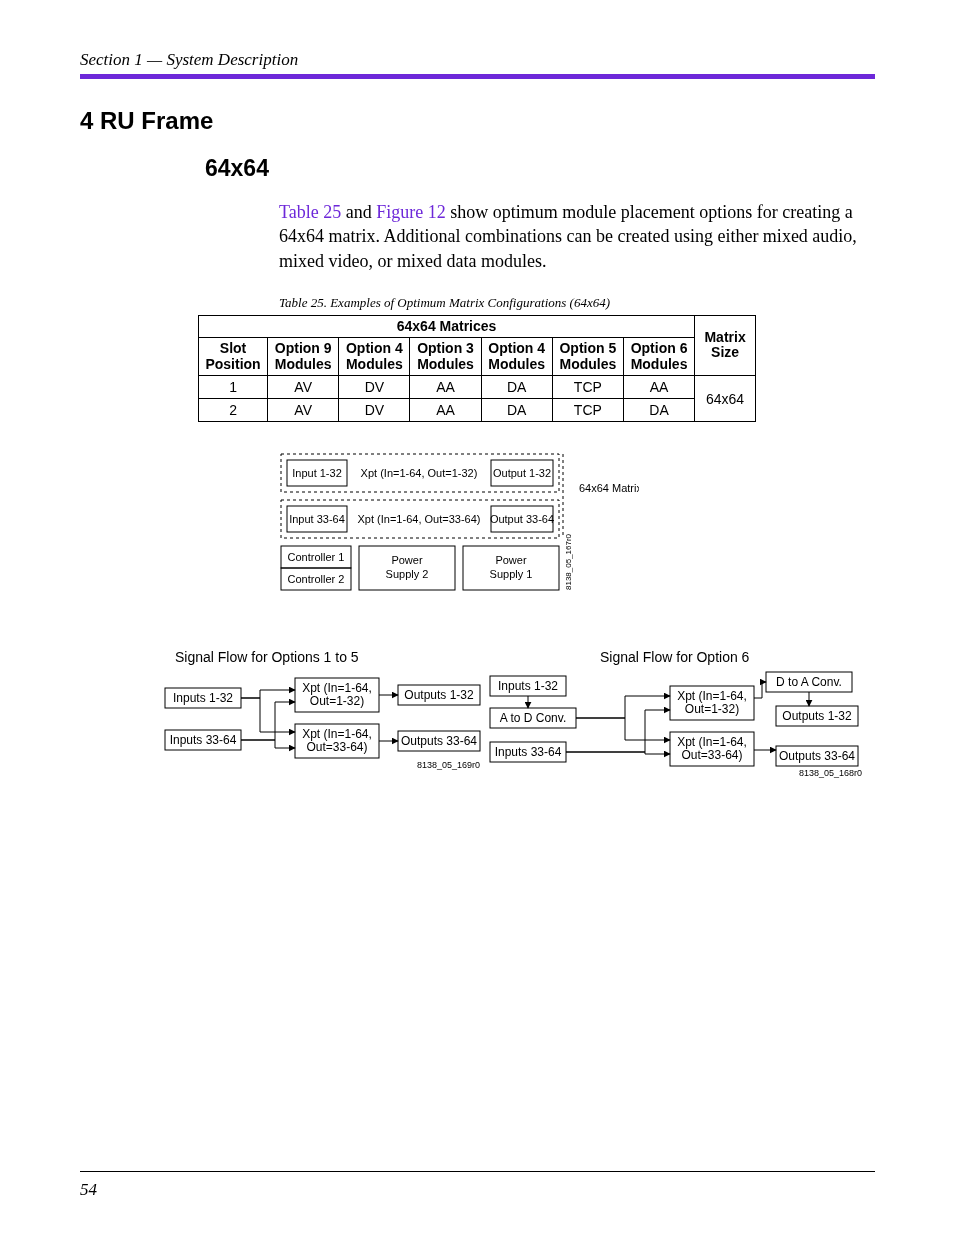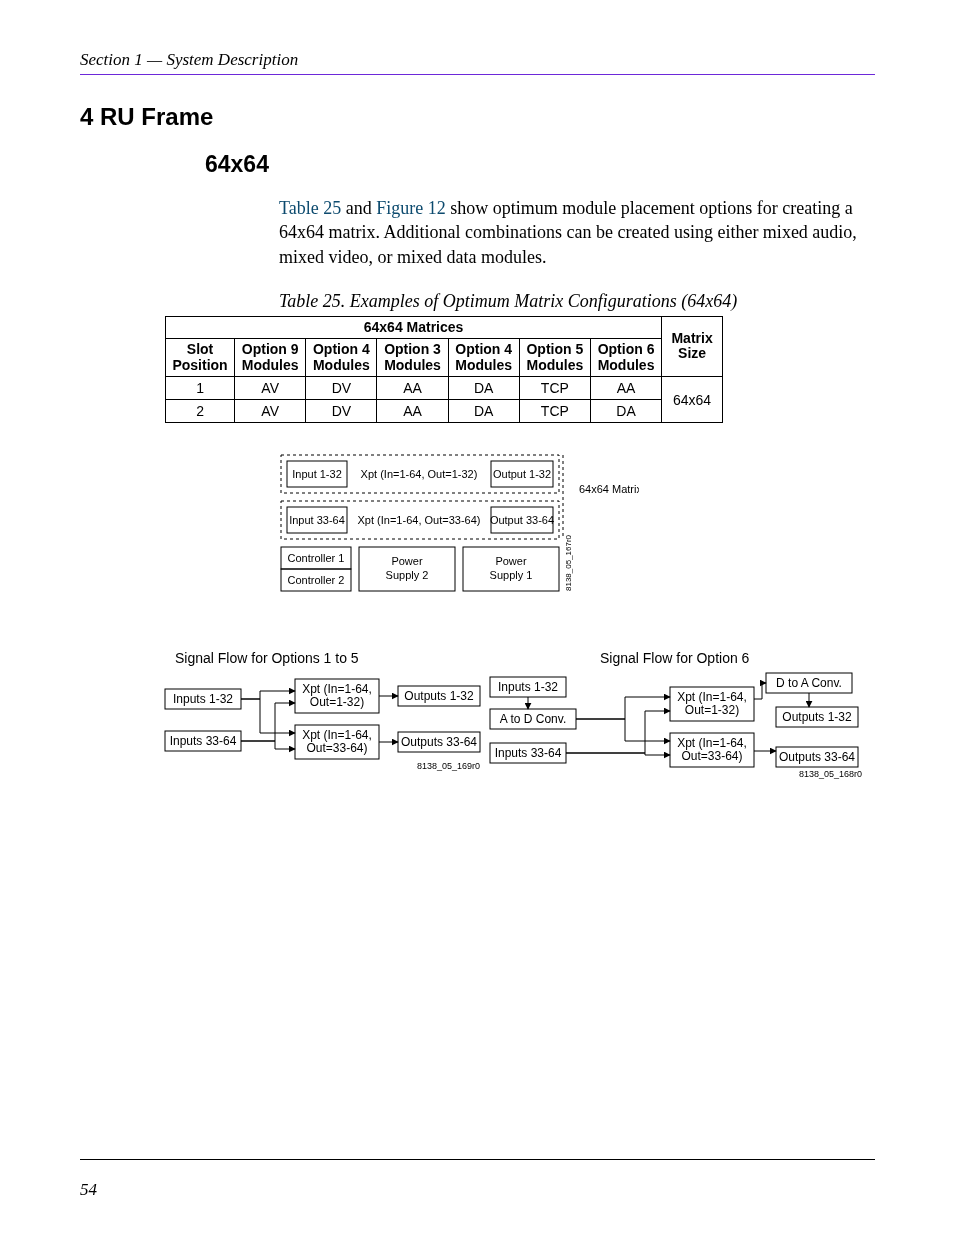--- a/index.html
+++ b/index.html
@@ -17,21 +17,21 @@
   .page {
     position: absolute;
     left: 80px;
     top: 50px;
     width: 795px;
   }
   .running-head {
     font-family: "Palatino Linotype", "Book Antiqua", Palatino, serif;
     font-style: italic;
     font-size: 17px;
-    border-bottom: 1px solid #6d28d9;
+    border-bottom: 5px solid #6d28d9;
     padding-bottom: 4px;
     margin-bottom: 28px;
   }
   h1.bigtitle {
     font-family: "Helvetica Neue", Helvetica, Arial, sans-serif;
     font-weight: 700;
     font-size: 24px;
     margin: 16px 0 20px 0;
   }
   h2.subtitle {
@@ -40,33 +40,33 @@
     font-size: 23px;
     margin: 0 0 14px 125px;
   }
   .bodytext {
     font-family: "Palatino Linotype", "Book Antiqua", Palatino, serif;
     font-size: 18px;
     line-height: 1.35;
     margin-left: 199px;
     margin-bottom: 22px;
   }
-  .bodytext a { color: #0c4a6e; text-decoration: none; }
+  .bodytext a { color: #6d28d9; text-decoration: none; }
   .caption {
     font-family: "Palatino Linotype", "Book Antiqua", Palatino, serif;
     font-style: italic;
-    font-size: 18px;
+    font-size: 13px;
     margin-left: 199px;
     margin-bottom: 4px;
   }
 
   
   table.matrix {
     border-collapse: collapse;
-    margin-left: 85px;
+    margin-left: 118px;
     width: 558px;
     font-family: Helvetica, Arial, sans-serif;
     font-size: 14px;
     margin-bottom: 28px;
   }
   table.matrix th, table.matrix td {
     border: 1px solid #000;
     text-align: center;
     padding: 3px 4px;
     vertical-align: middle;
@@ -93,21 +93,21 @@
   }
   .flows svg { display: block; }
 
   
   .footer {
     position: absolute;
     left: 80px;
     width: 795px;
     bottom: 35px;
     border-top: 1px solid #000;
-    padding-top: 20px;
+    padding-top: 8px;
     font-family: "Palatino Linotype", "Book Antiqua", Palatino, serif;
     font-style: italic;
     font-size: 17px;
     display: flex;
     justify-content: space-between;
   }
   .footer .pn { font-style: italic; }
 </style>
 </head>
 <body>

